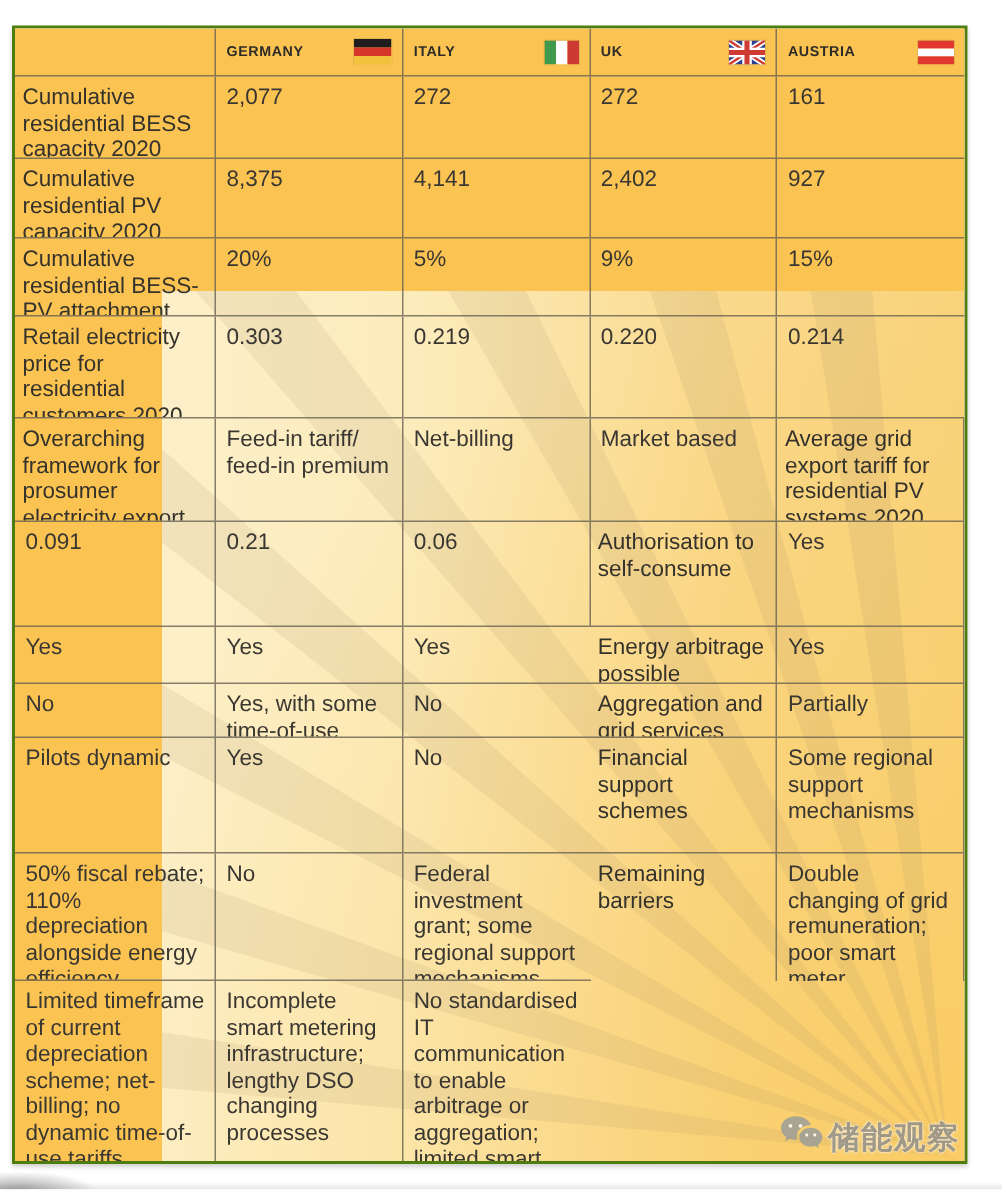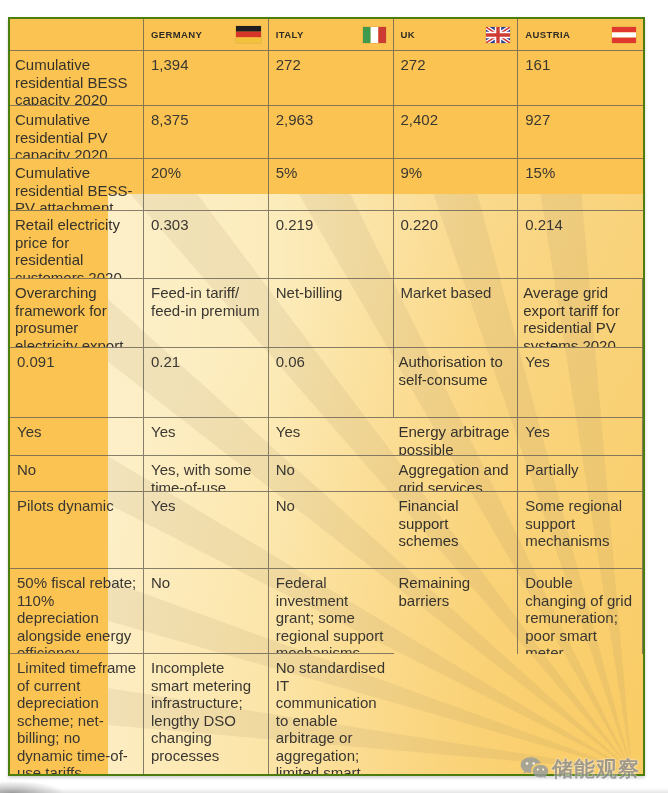--- a/index.html
+++ b/index.html
@@ -31,22 +31,22 @@
   .cell.row-last{border-bottom:none;}
   .header-cell{
     display:flex; align-items:center; justify-content:space-between;
     padding:2px 7px 2px 7px; font-size:9.5px; font-weight:bold;
     letter-spacing:0.4px; color:#2e2b26;
   }
   .label-cell{padding-left:5px; font-weight:500; color:#35322c;}
   .flag{display:inline-block; line-height:0; flex:0 0 auto; margin-left:4px;}
   .flag svg{display:block; box-shadow:0 0 0 0.5px rgba(0,0,0,0.12);}
   .watermark{
-    position:absolute; left:519px; top:742px; display:flex; 
-    gap:3px; opacity:0.82; z-index:5; pointer-events:none;margin-top:13px;
+    position:absolute; left:519px; top:742px; display:flex; align-items:center;
+    gap:3px; opacity:0.82; z-index:5; pointer-events:none;
   }
   .watermark .wm-text{
     font-size:21px; font-weight:bold; color:#8f8f8f; letter-spacing:1px;
     text-shadow:0 0 2px #ffffff, 0 0 1px #ffffff;
   }
   .corner-shadow{
     position:absolute; left:0; bottom:0; width:110px; height:24px; z-index:4;
     background:radial-gradient(ellipse 70px 16px at 12px 100%, rgba(95,95,95,0.55), rgba(120,120,120,0.18) 55%, transparent 75%);
   }
   .bottom-edge{
@@ -111,27 +111,27 @@
           <span>AUSTRIA</span>
           <span class="flag">
             <svg width="24" height="16" viewBox="0 0 24 16">
               <rect width="24" height="5.4" y="0" fill="#e0372f"></rect>
               <rect width="24" height="5.2" y="5.4" fill="#ffffff"></rect>
               <rect width="24" height="5.4" y="10.6" fill="#e0372f"></rect>
             </svg>
           </span>
         </div>
         <div class="cell label-cell">Cumulative residential BESS capacity 2020 (MWh)</div>
-        <div class="cell value-cell">1,394</div>
+        <div class="cell value-cell">2,077</div>
         <div class="cell value-cell">272</div>
         <div class="cell value-cell">272</div>
         <div class="cell value-cell col-last">161</div>
         <div class="cell label-cell">Cumulative residential PV capacity 2020 (MW)</div>
         <div class="cell value-cell">8,375</div>
-        <div class="cell value-cell">2,963</div>
+        <div class="cell value-cell">4,141</div>
         <div class="cell value-cell">2,402</div>
         <div class="cell value-cell col-last">927</div>
         <div class="cell label-cell">Cumulative residential BESS-PV attachment rate 2020 (%)</div>
         <div class="cell value-cell">20%</div>
         <div class="cell value-cell">5%</div>
         <div class="cell value-cell">9%</div>
         <div class="cell value-cell col-last">15%</div>
         <div class="cell label-cell">Retail electricity price for residential customers 2020 (EUR/kWh)</div>
         <div class="cell value-cell">0.303</div>
         <div class="cell value-cell">0.219</div>

